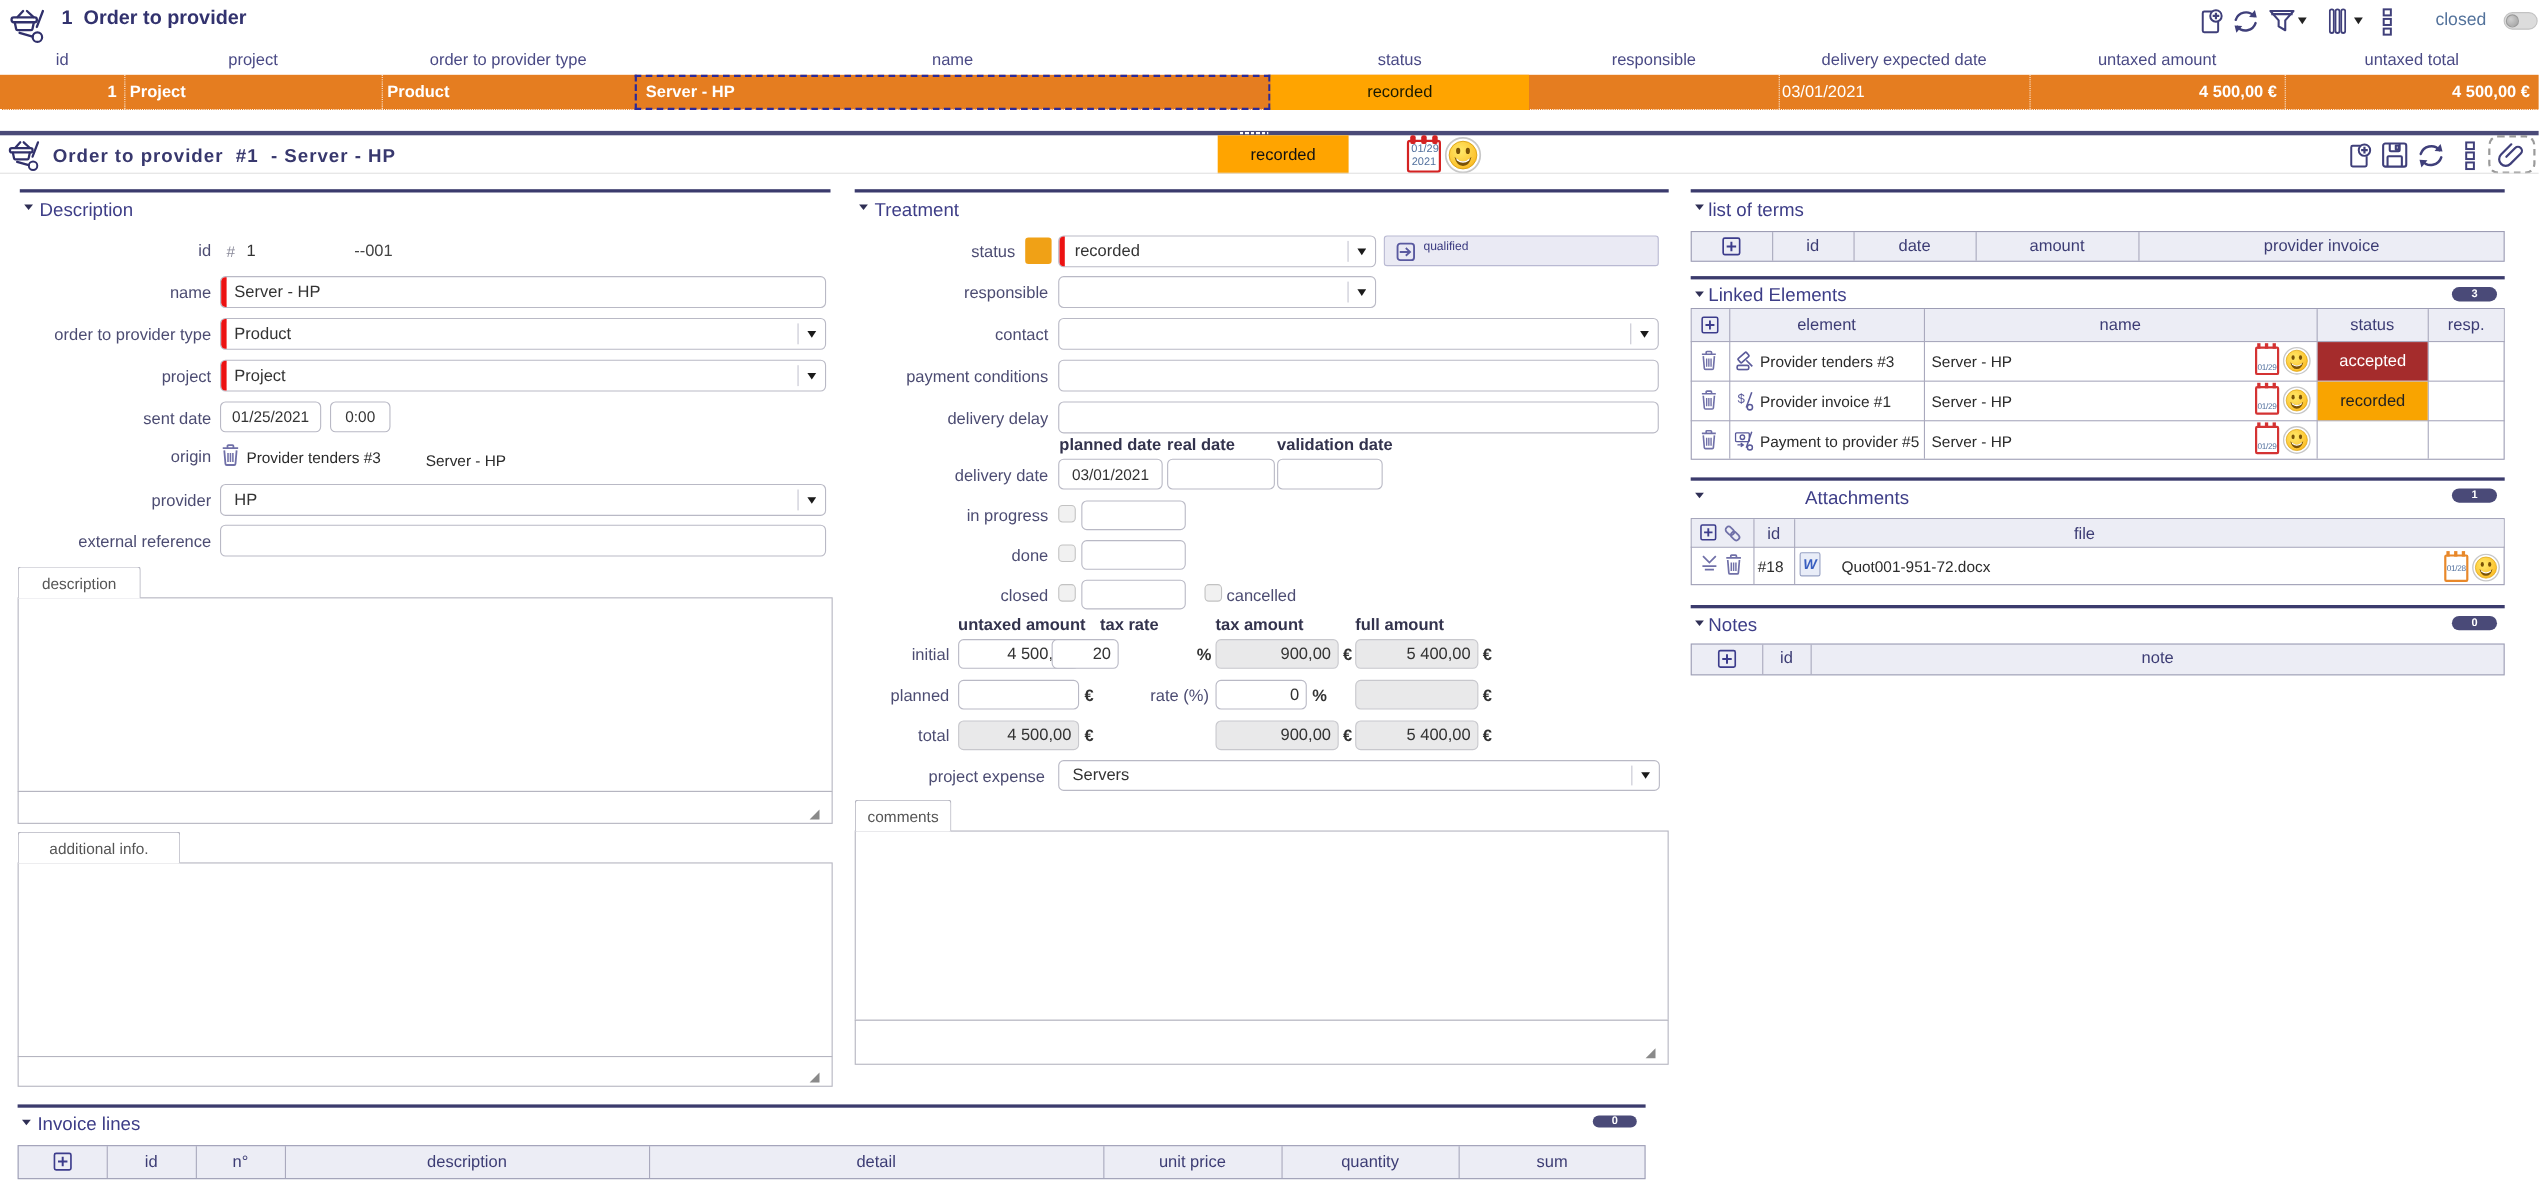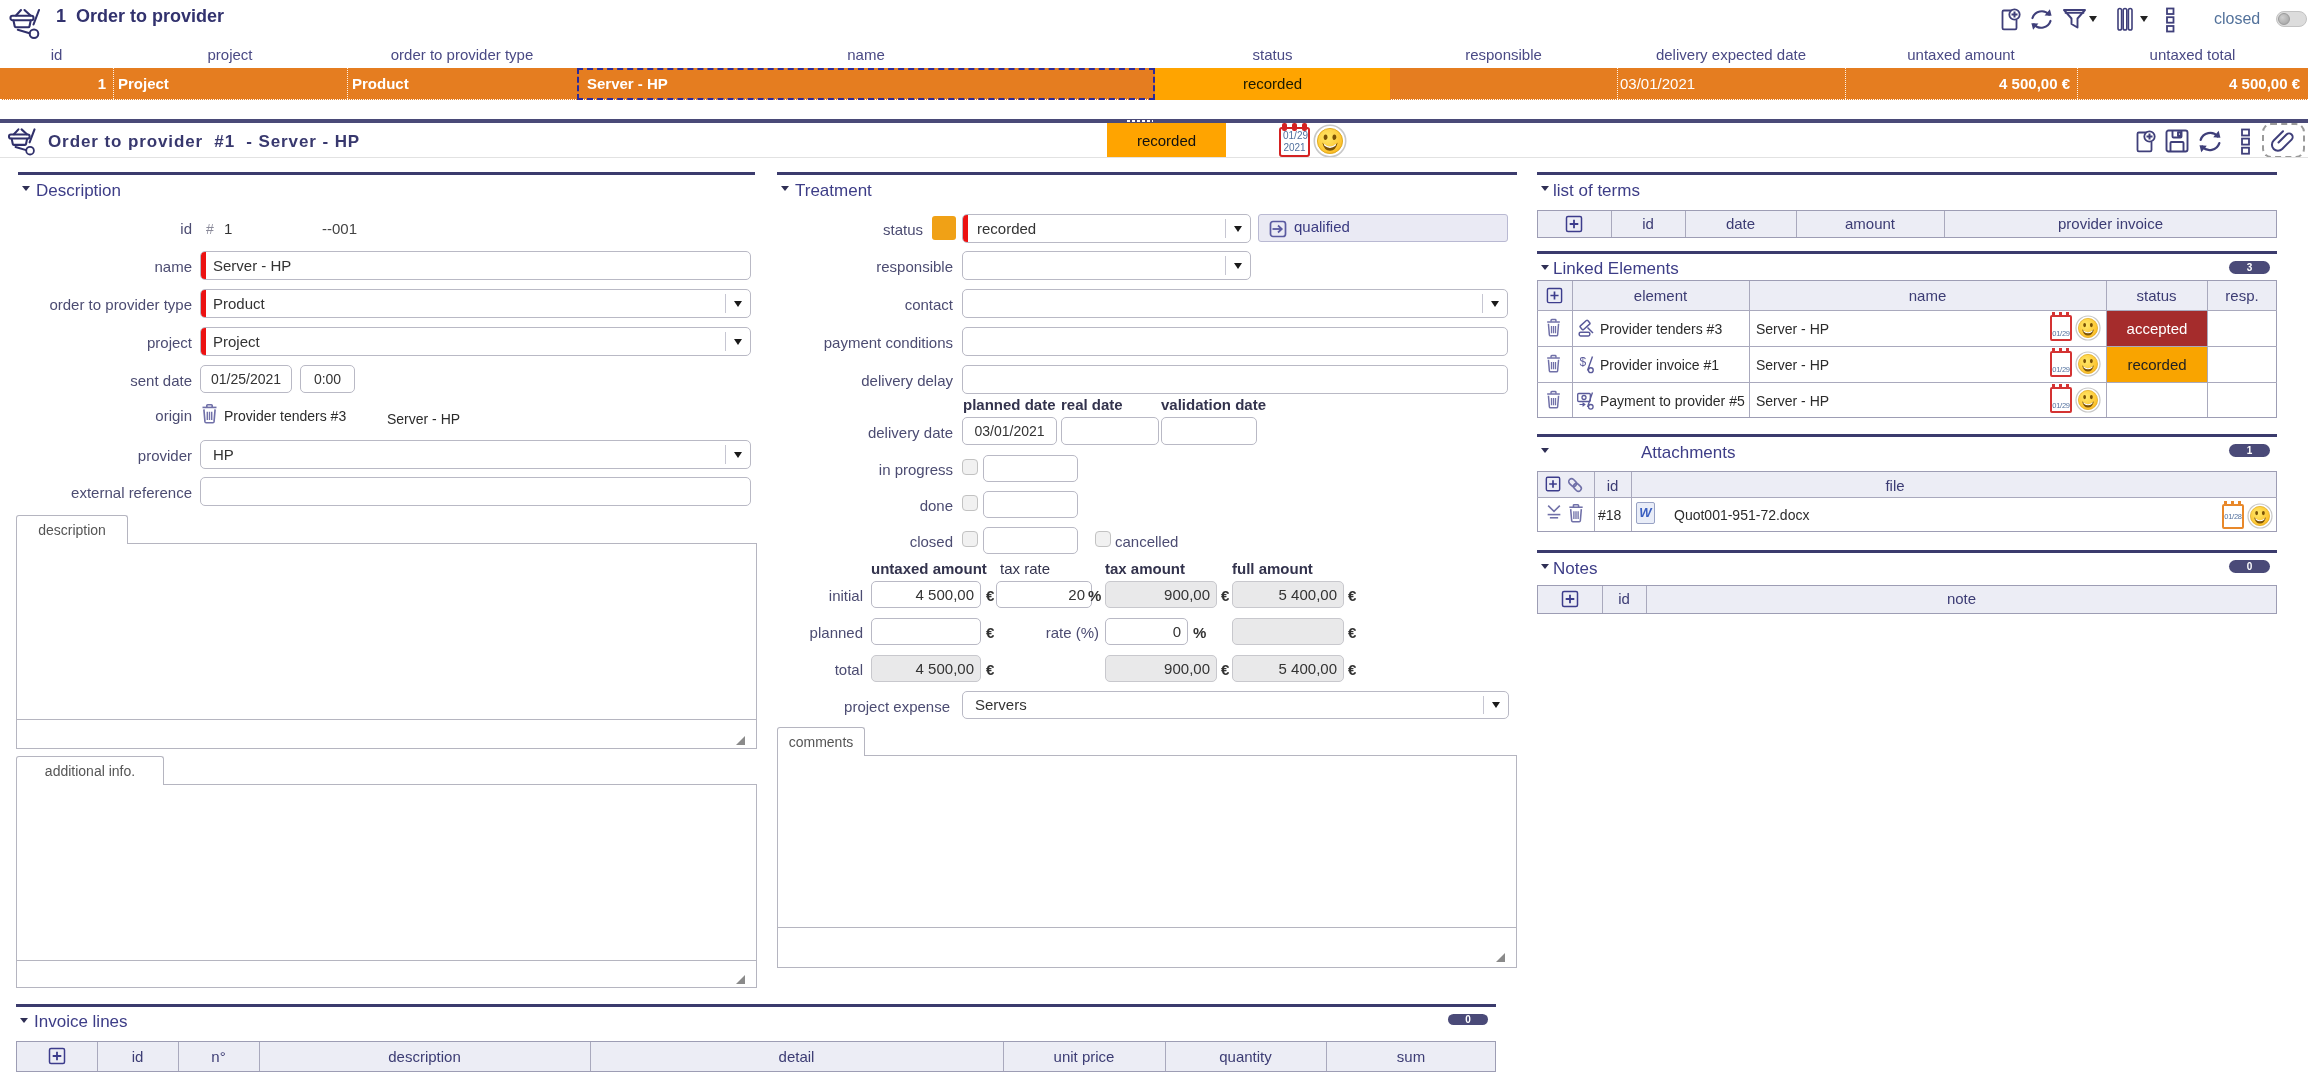--- a/index.html
+++ b/index.html
@@ -215,21 +215,21 @@
 <div class="sh" style="left:795px;top:181px">Treatment</div>
 <div class="lb lr" style="left:653px;top:221px;width:270px">status</div>
 <div class="ab" style="left:932px;top:216px;width:24px;height:24px;background:#f0a116;border-radius:3px"></div>
 <div class="inp" style="left:962px;top:214px;width:289px;height:29px;line-height:27px;padding-left:14px">recorded<i class="red"></i><i class="sep"></i><i class="car"></i></div>
 <div class="ab" style="left:1258px;top:214px;width:250px;height:28px;background:#eaeaf4;border:1px solid #b9b9d2;border-radius:3px">
 <svg class="ab" style="left:10px;top:5px" width="18" height="18" viewBox="0 0 18 18" fill="none" stroke="#5a5aa0" stroke-width="1.7">
       <rect x="1.5" y="1.5" width="15" height="15" rx="2.5"></rect>
       <path d="M3.5 9 H12" stroke-width="1.8"></path>
       <path d="M9 5.5 L12.8 9 L9 12.5" fill="none"></path>
     </svg>
-<div class="ab" style="left:35px;top:3px;font-size:15px;color:#3a3a80">qualified</div>
+<div class="ab" style="left:35px;top:3px;font-size:11px;color:#3a3a80">qualified</div>
 </div>
 <div class="lb lr" style="left:653px;top:258px;width:300px">responsible</div>
 <div class="inp" style="left:962px;top:251px;width:289px;height:29px">
     <i class="sep"></i>
     <i class="car"></i>
   </div>
 <div class="lb lr" style="left:653px;top:296px;width:300px">contact</div>
 <div class="inp" style="left:962px;top:289px;width:546px;height:29px">
     <i class="sep"></i>
     <i class="car"></i>
@@ -250,27 +250,27 @@
 <div class="inp" style="left:983px;top:455px;width:95px;height:27px"></div>
 <div class="lb lr" style="left:653px;top:497px;width:300px">done</div>
 <div class="ck" style="left:962px;top:495px"></div>
 <div class="inp" style="left:983px;top:491px;width:95px;height:27px"></div>
 <div class="lb lr" style="left:653px;top:533px;width:300px">closed</div>
 <div class="ck" style="left:962px;top:531px"></div>
 <div class="inp" style="left:983px;top:527px;width:95px;height:27px"></div>
 <div class="ck" style="left:1095px;top:531px"></div>
 <div class="lb" style="left:1115px;top:533px">cancelled</div>
 <div class="v" style="left:871px;top:560px;font-weight:bold;color:#33334d">untaxed amount</div>
-<div class="v" style="left:1000px;top:560px;font-weight:normal;color:#33334d">tax rate</div>
+<div class="v" style="left:1000px;top:560px;font-weight:bold;color:#33334d">tax rate</div>
 <div class="v" style="left:1105px;top:560px;font-weight:bold;color:#33334d">tax amount</div>
 <div class="v" style="left:1232px;top:560px;font-weight:bold;color:#33334d">full amount</div>
 <div class="lb lr" style="left:663px;top:587px;width:200px">initial</div>
 <div class="inp num" style="left:871px;top:581px;width:110px;height:27px;line-height:25px">4&nbsp;500,00</div>
 <div class="v" style="left:986px;top:587px;font-weight:bold">€</div>
-<div class="inp num" style="left:996px;top:581px;width:96px;height:27px;line-height:25px">20</div>
+<div class="inp num" style="left:956px;top:581px;width:61px;height:27px;line-height:25px">20</div>
 <div class="v" style="left:1088px;top:587px;font-weight:bold">%</div>
 <div class="inp num gry" style="left:1105px;top:581px;width:112px;height:27px;line-height:25px">900,00</div>
 <div class="v" style="left:1221px;top:587px;font-weight:bold">€</div>
 <div class="inp num gry" style="left:1232px;top:581px;width:112px;height:27px;line-height:25px">5&nbsp;400,00</div>
 <div class="v" style="left:1348px;top:587px;font-weight:bold">€</div>
 <div class="lb lr" style="left:663px;top:624px;width:200px">planned</div>
 <div class="inp" style="left:871px;top:618px;width:110px;height:27px"></div>
 <div class="v" style="left:986px;top:624px;font-weight:bold">€</div>
 <div class="lb lr" style="left:999px;top:624px;width:100px">rate (%)</div>
 <div class="inp num" style="left:1105px;top:618px;width:83px;height:27px;line-height:25px">0</div>

